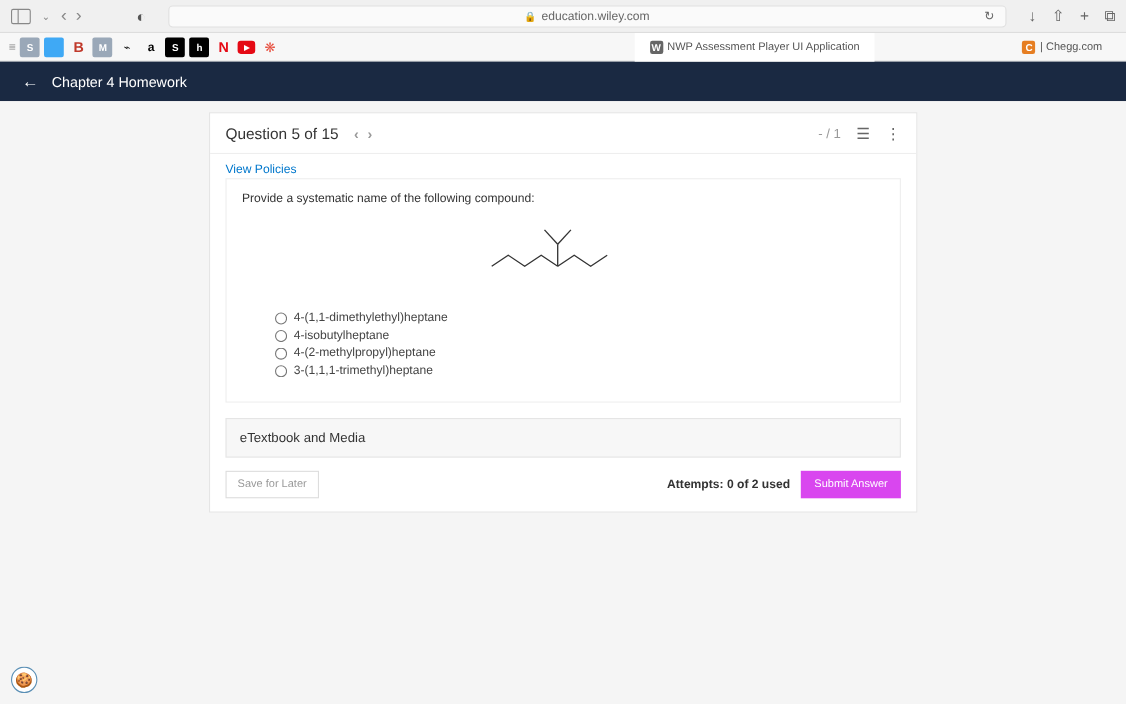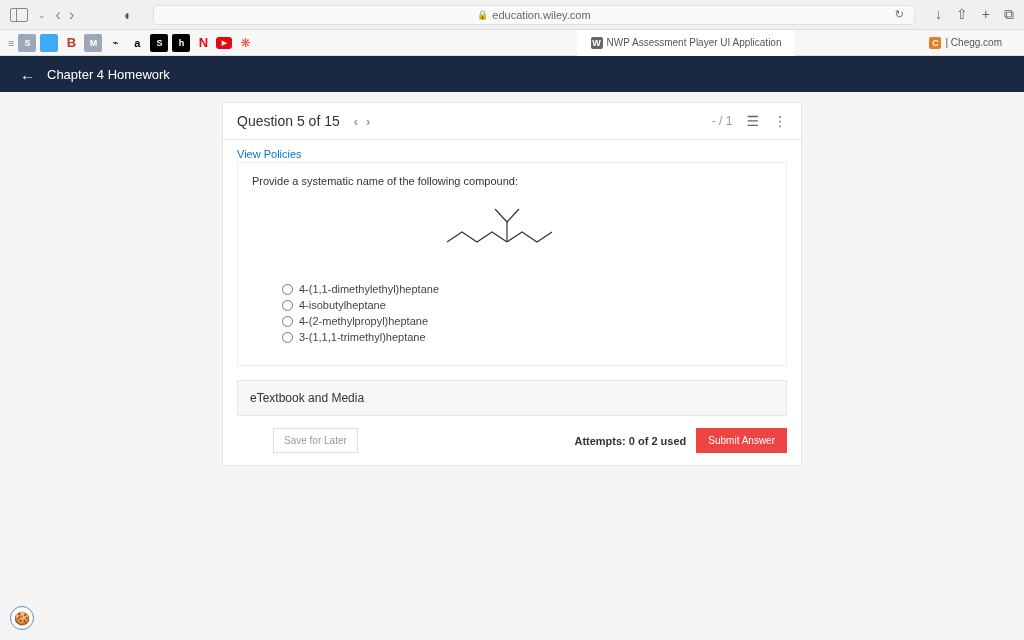--- a/index.html
+++ b/index.html
@@ -20,21 +20,21 @@
     .tab-group { display: flex; flex: 1; margin-left: 20px; }
     .tab { padding: 0 14px; height: 26px; display: flex; align-items: center; gap: 4px; color: #555; font-size: 10px; }
     .tab.active { background: #fff; }
     .tab-icon { width: 12px; height: 12px; display: flex; align-items: center; justify-content: center; font-size: 9px; font-weight: bold; border-radius: 2px; }
     
     .header-bar { background: #1a2942; color: #fff; height: 36px; display: flex; align-items: center; padding: 0 20px; gap: 12px; }
     .header-bar .back { color: #fff; font-size: 15px; }
     .header-bar .title { font-size: 13px; font-weight: 400; }
     
     .content { background: #f5f5f5; padding: 10px 0 0 0; display: flex; justify-content: center; }
-    .card { width: 580px; background: #fff; border: 1px solid #e5e5e5; }
+    .card { width: 644px; background: #fff; border: 1px solid #e5e5e5; }
     
     .question-header { display: flex; align-items: center; padding: 10px 14px; border-bottom: 1px solid #eee; }
     .question-header .title { font-size: 14px; color: #333; }
     .question-header .navs { display: flex; gap: 8px; margin-left: 14px; color: #999; font-size: 13px; font-weight: bold; }
     .question-header .right { margin-left: auto; display: flex; align-items: center; gap: 14px; color: #666; font-size: 12px; }
     .question-header .score { color: #999; }
     .policies { color: #0077cc; font-size: 11px; padding: 8px 14px 2px; }
     .attempt { font-weight: bold; font-size: 11px; padding: 0 14px 10px; }
     
     .question-body { border: 1px solid #eee; margin: 0 14px; padding: 12px 14px 20px; font-size: 11px; color: #333; }
@@ -43,23 +43,23 @@
     .molecule { display: flex; justify-content: center; margin: 10px 0 24px; }
     .molecule svg { width: 150px; height: 60px; }
     
     .options { padding-left: 30px; }
     .option { display: flex; align-items: center; gap: 6px; padding: 2px 0; font-size: 11px; color: #444; }
     .option input { width: 11px; height: 11px; }
     
     .etextbook { margin: 14px 14px 0; border: 1px solid #e5e5e5; background: #f7f7f7; padding: 10px 12px; font-size: 12px; color: #333; }
     
     .footer { display: flex; align-items: center; padding: 12px 14px; gap: 10px; }
-    .save-later { border: 1px solid #ddd; background: #fff; color: #999; padding: 6px 10px; font-size: 10px; margin-left: 36px; }
+    .save-later { border: 1px solid #ddd; background: #fff; color: #999; padding: 6px 10px; font-size: 10px; }
     .attempts { margin-left: auto; font-size: 11px; font-weight: bold; color: #333; }
-    .submit { background: #ef4444; color: #fff; border: none; padding: 7px 12px; font-size: 10px; }
+    .submit { background: #d946ef; color: #fff; border: none; padding: 7px 12px; font-size: 10px; }
     
     .cookie-icon { position: fixed; bottom: 10px; left: 10px; width: 24px; height: 24px; border: 1.5px solid #5a8fb5; border-radius: 50%; display: flex; align-items: center; justify-content: center; color: #5a8fb5; font-size: 13px; background: #fff; }
   </style>
 </head>
 <body>
 
 <div class="browser-chrome">
   <div class="sidebar-toggle"></div>
   <span style="color:#888;font-size:9px;">⌄</span>
   <div class="nav-arrows">

